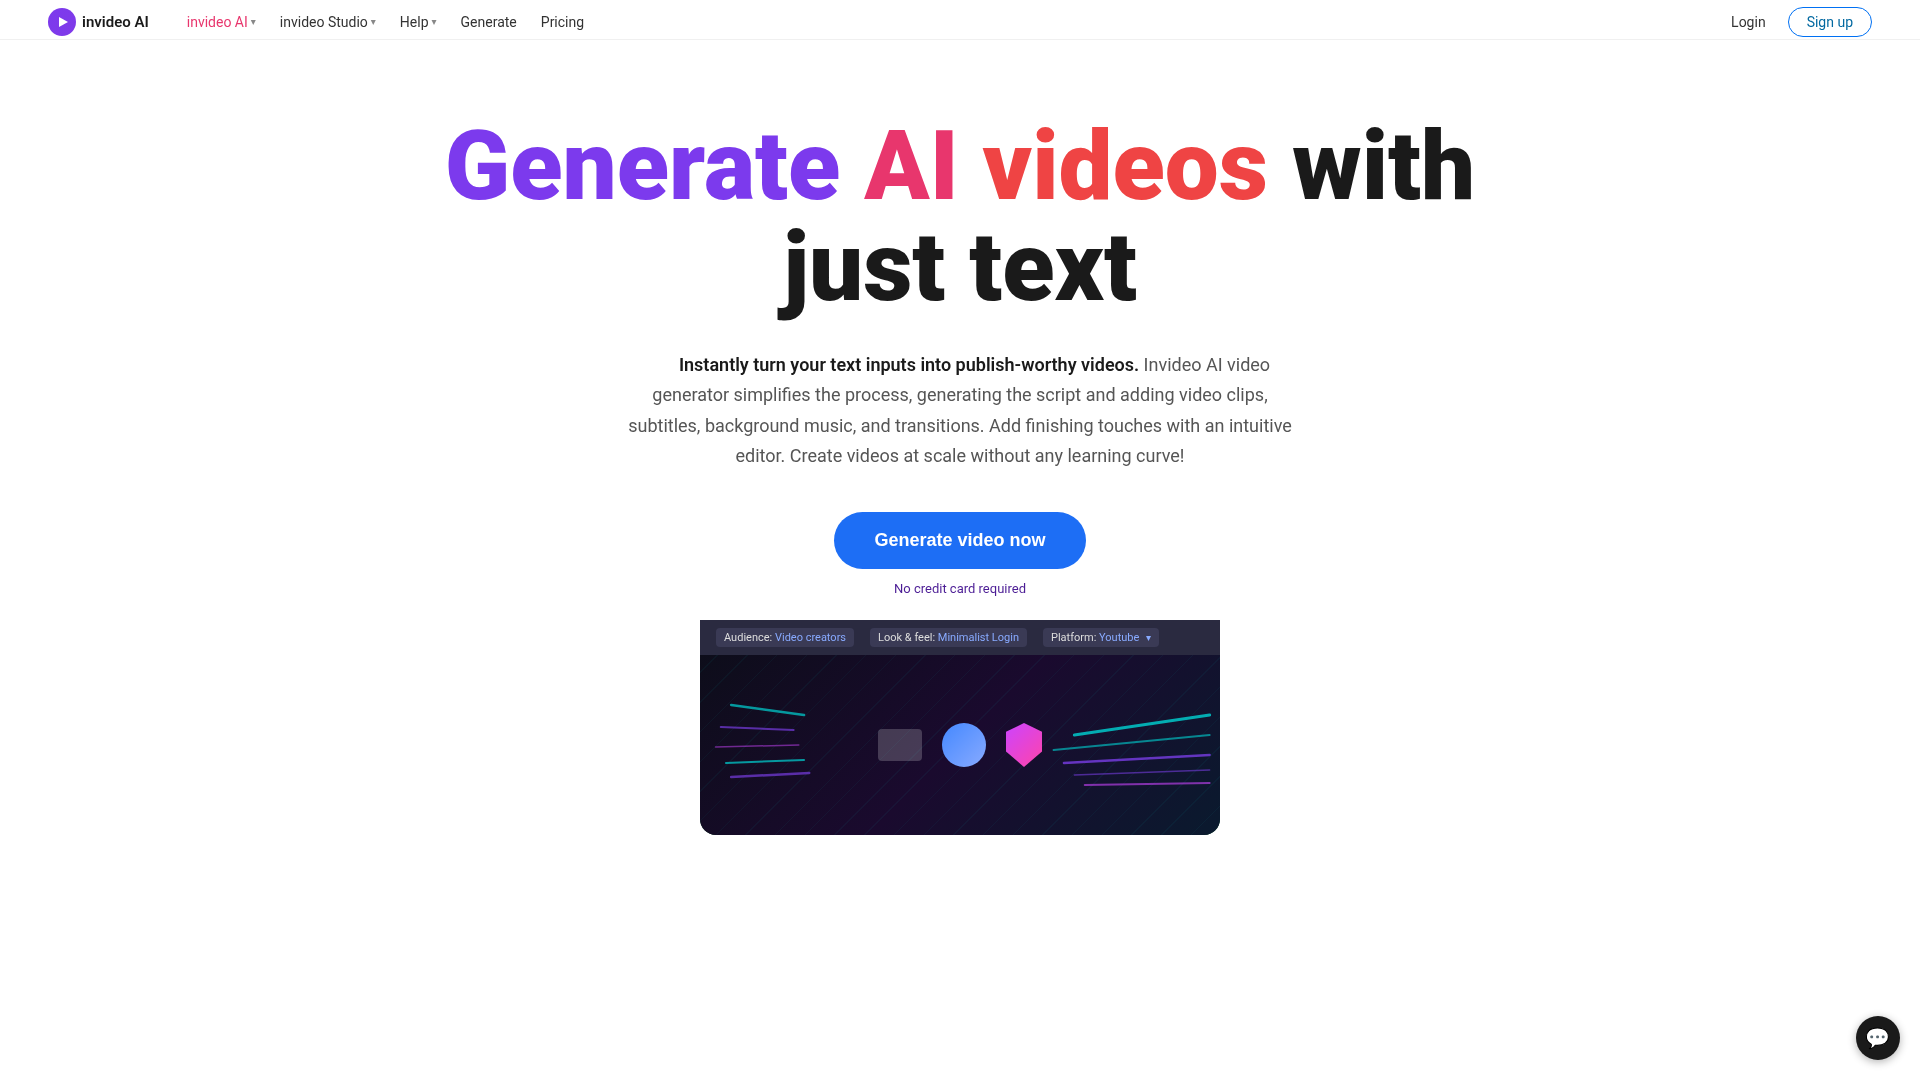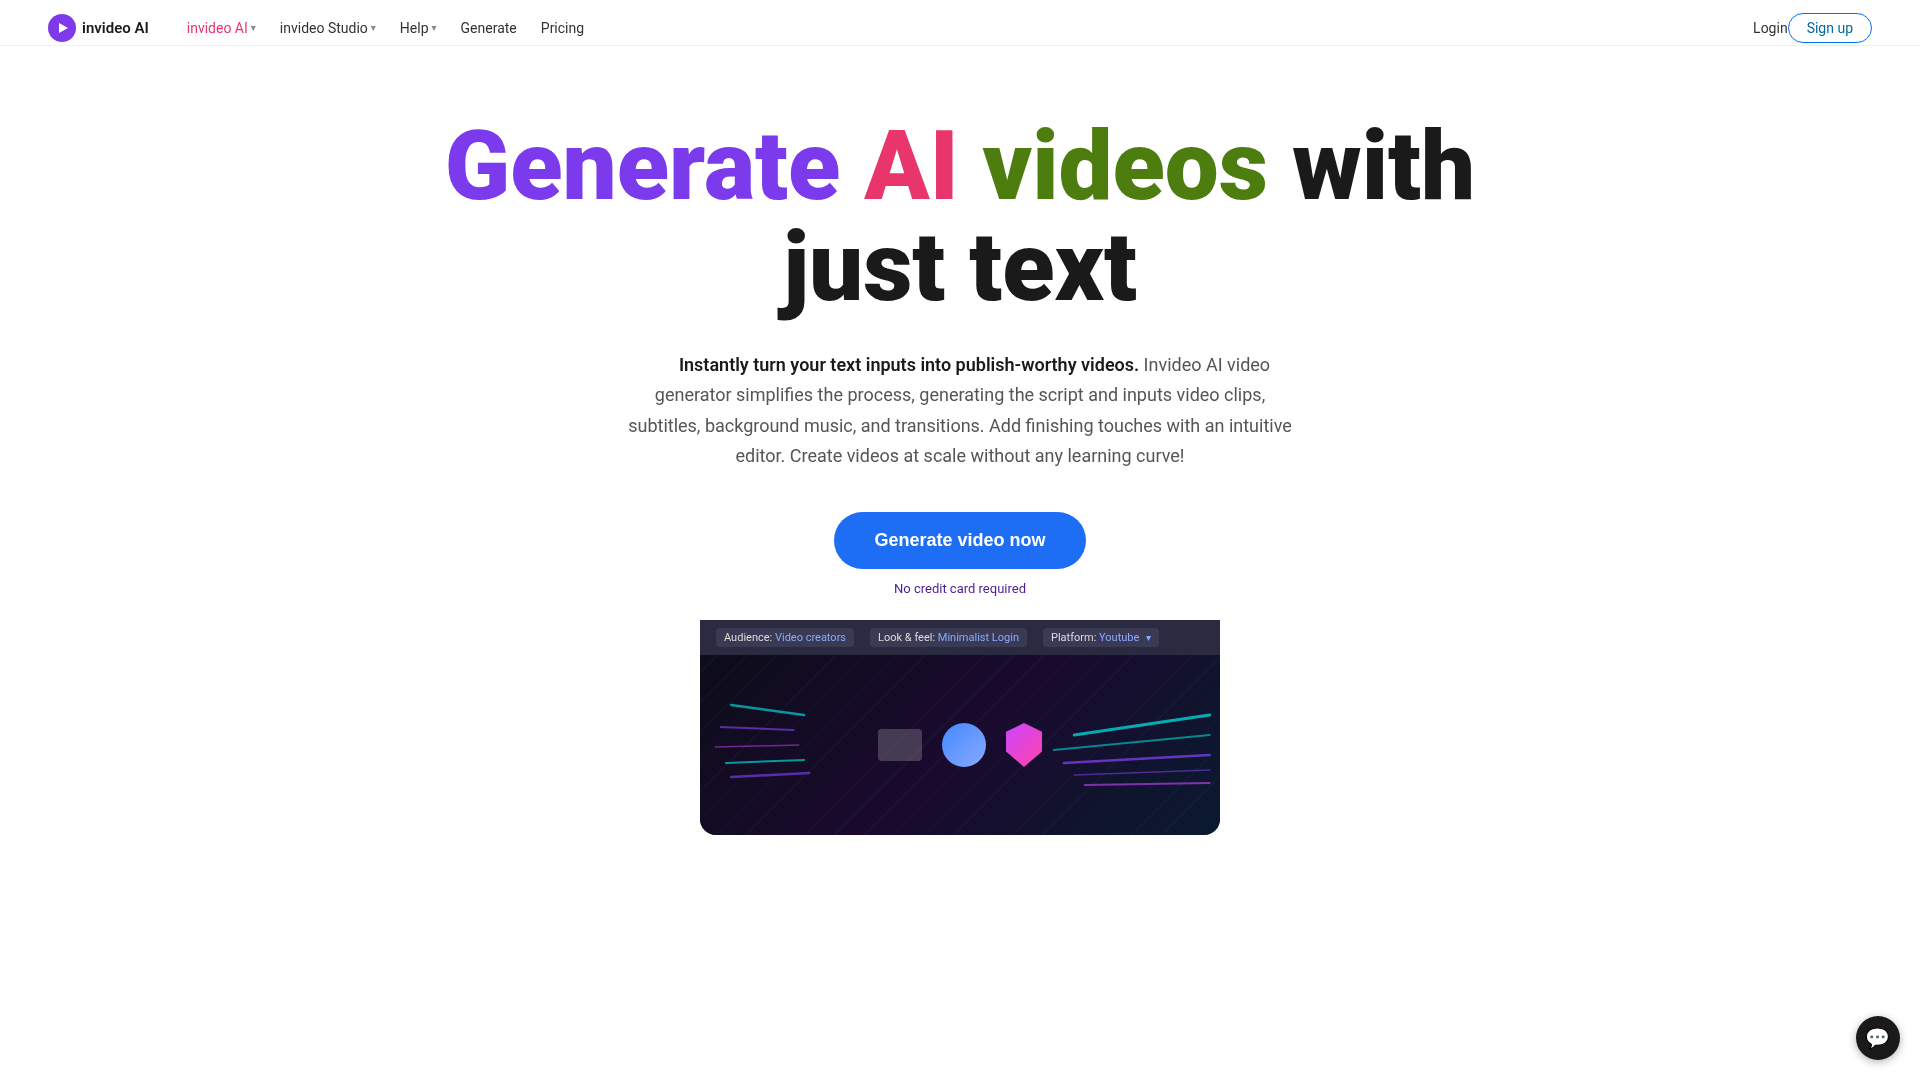--- a/index.html
+++ b/index.html
@@ -6,21 +6,21 @@
     body { font-family: -apple-system, BlinkMacSystemFont, 'Segoe UI', Roboto, sans-serif; background: #fff; overflow-x: hidden; }
 
     
     nav {
       display: flex;
       align-items: center;
       padding: 0 48px;
       height: 36px;
       border-bottom: 1px solid #f0f0f0;
       position: sticky;
-      top: 10px;
+      top: 4px;
       background: #fff;
       z-index: 100;
     }
     .nav-logo {
       display: flex;
       align-items: center;
       gap: 6px;
       margin-right: 28px;
       text-decoration: none;
     }
@@ -51,21 +51,21 @@
       border-radius: 6px;
     }
     .nav-link.active { color: #e8366d; }
     .nav-link .chevron {
       font-size: 10px;
       color: #888;
     }
     .nav-right {
       display: flex;
       align-items: center;
-      gap: 0;
+      gap: 22px;
       margin-left: 48px;
     }
     .nav-login {
       font-size: 14px;
       color: #333;
       cursor: pointer;
       text-decoration: none;
     }
     .nav-signup {
       font-size: 14px;
@@ -87,21 +87,21 @@
       margin: 0 auto;
     }
     .hero-title {
       font-size: 96px;
       font-weight: 900;
       line-height: 1.05;
       margin-bottom: 32px;
     }
     .hero-title .word-generate { color: #7c3aed; }
     .hero-title .word-ai { color: #e8366d; }
-    .hero-title .word-videos { color: #4d7c0f; }
+    .hero-title .word-videos { color: #ef4444; }
     .hero-title .word-with { color: #1a1a1a; }
     .hero-title .word-just-text { color: #1a1a1a; }
 
     .hero-subtitle {
       font-size: 18px;
       color: #555;
       max-width: 680px;
       margin: 0 auto 40px;
       line-height: 1.7;
     }
@@ -304,21 +304,21 @@
 </nav>
 
 <section class="hero">
   <h1 class="hero-title">
     <span class="word-generate">Generate </span><span class="word-ai">AI </span><span class="word-videos">videos </span><span class="word-with">with</span>
     <br>
     <span class="word-just-text">just text</span>
   </h1>
 
   <p class="hero-subtitle">
-    <strong>Instantly turn your text inputs into publish-worthy videos.</strong><span> Invideo AI video generator simplifies the process, generating the script and inputs video clips, subtitles, background music, and transitions. Add finishing touches with an intuitive editor. Create videos at scale without any learning curve!</span>
+    <strong>Instantly turn your text inputs into publish-worthy videos.</strong><span> Invideo AI video generator simplifies the process, generating the script and adding video clips, subtitles, background music, and transitions. Add finishing touches with an intuitive editor. Create videos at scale without any learning curve!</span>
   </p>
 
   <div class="hero-cta">
     <button class="btn-generate">Generate video now</button>
   </div>
   <p class="hero-note">No credit card required</p>
 
   <div class="demo-container">
 
     <div class="demo-video-window">

